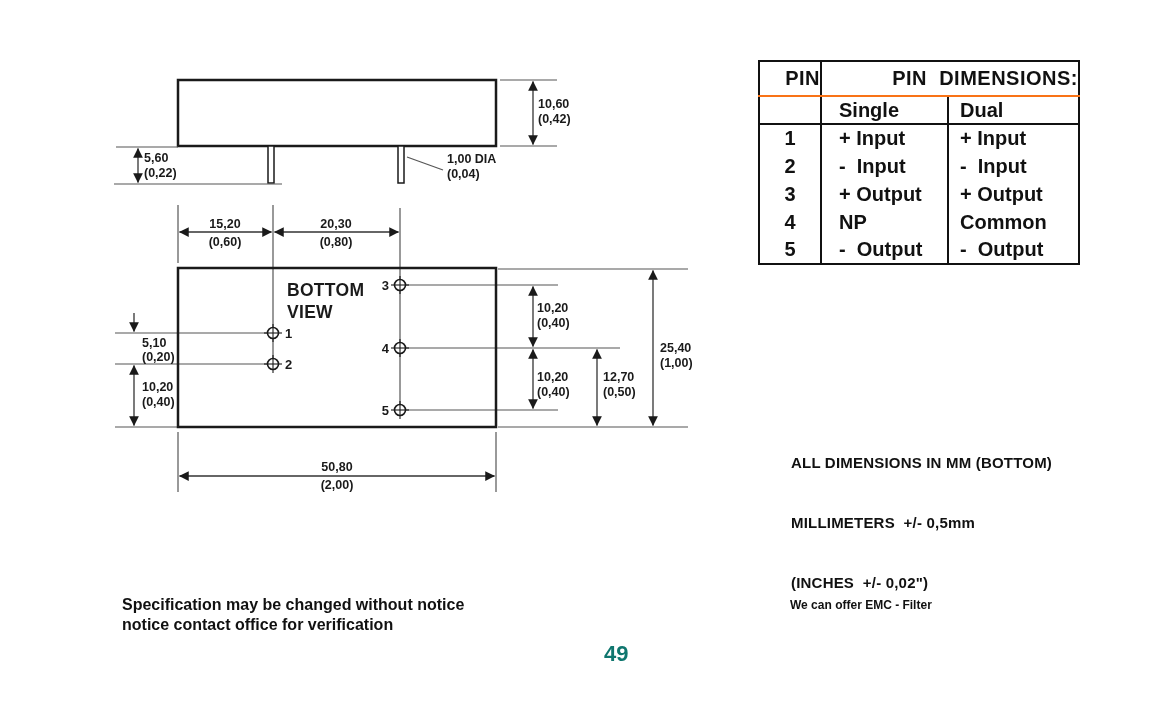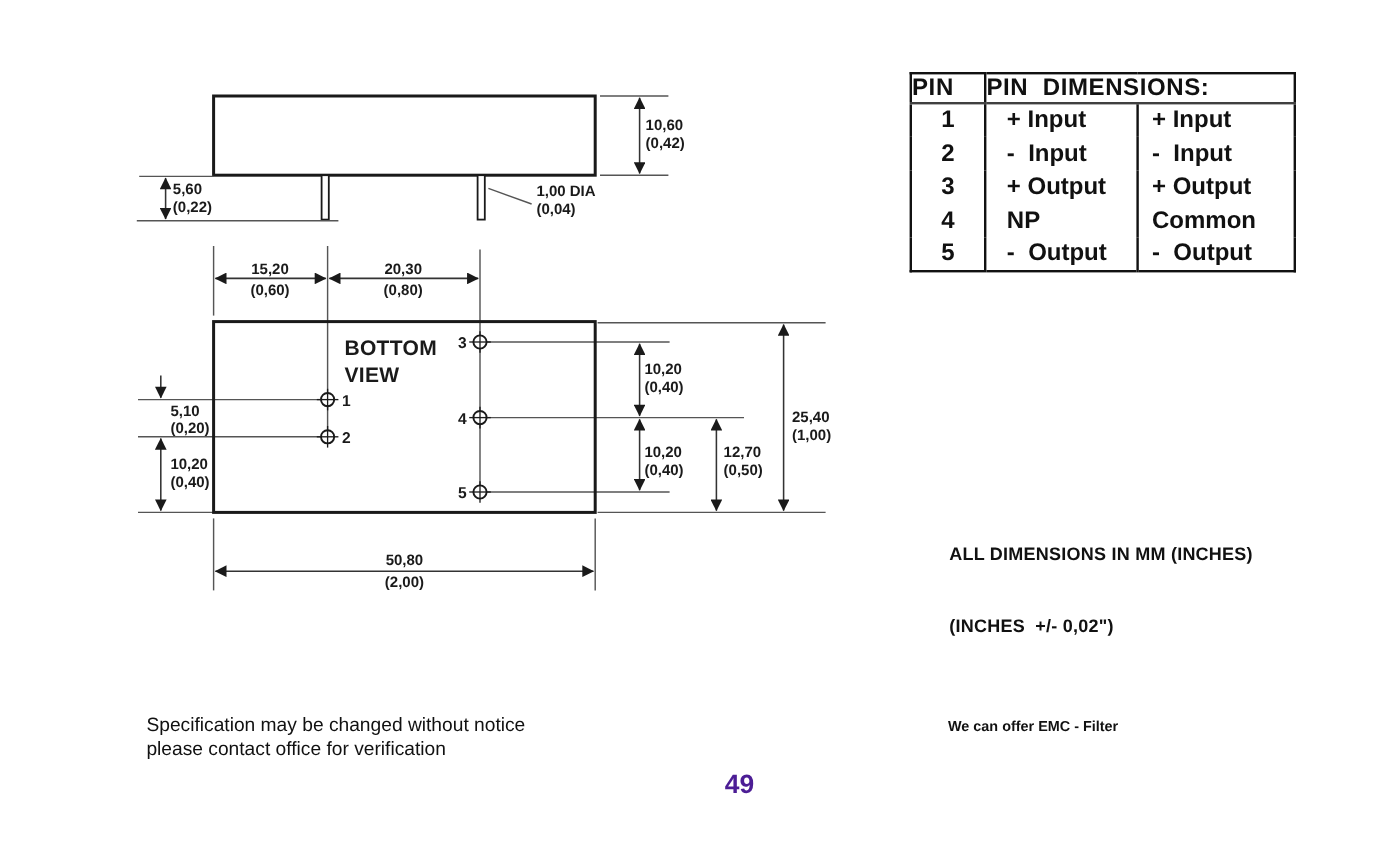--- a/index.html
+++ b/index.html
@@ -35,21 +35,21 @@
   }
   .pin-table td {
     border: 0;
     white-space: pre;
     vertical-align: middle;
   }
   .pin-table { border: 2px solid #111; }
   .pin-table td.col-pin   { width: 62px;  text-align: center; border-right: 2px solid #111; }
   .pin-table td.col-single{ width: 127px; padding-left: 17px; }
   .pin-table td.col-dual  { width: 131px; padding-left: 11px; border-left: 2px solid #111; }
-  .pin-table tr.hdr  td { height: 25px; border-bottom: 2px solid #404040; text-align: left; letter-spacing: 0.5px; }
+  .pin-table tr.hdr  td { height: 35px; border-bottom: 2px solid #f97316; text-align: right; letter-spacing: 0.5px; }
   .pin-table tr.sub  td { height: 28px; border-bottom: 2px solid #111; }
   .pin-table tr.sub  td.col-single, .pin-table tr.sub td.col-dual { text-align: left; }
   .pin-table tr.body td { height: 28px; }
   .pin-table tr.body td.col-pin { border-right: 2px solid #111; }
 
   
   .notes {
     position: absolute;
     left: 791px;
     top: 413px;
@@ -57,41 +57,41 @@
     font-size: 15px;
     line-height: 20px;
     letter-spacing: 0.2px;
     white-space: pre;
     color: #111;
   }
   .footer-left {
     position: absolute;
     left: 122px;
     top: 595px;
-    font-weight: normal;
+    font-weight: bold;
     font-size: 16px;
     line-height: 20px;
     color: #111;
   }
   .footer-right {
     position: absolute;
     left: 790px;
     top: 595px;
     font-weight: bold;
     font-size: 12px;
     line-height: 20px;
     color: #111;
   }
   .page-number {
     position: absolute;
     left: 604px;
     top: 641px;
     font-weight: bold;
     font-size: 22px;
-    color: #4c1d95;
+    color: #0f766e;
   }
 </style>
 </head>
 <body>
 
 <div class="page">
 
   <svg width="760" height="520" viewBox="0 0 760 520" style="position:absolute;left:0;top:0">
 
     <defs>
@@ -231,20 +231,25 @@
       </g>
     </g>
   </svg>
 
   <table class="pin-table">
     <tbody>
       <tr class="hdr">
         <td class="col-pin">PIN</td>
         <td colspan="2">PIN  DIMENSIONS:</td>
       </tr>
+      <tr class="sub">
+        <td class="col-pin"></td>
+        <td class="col-single">Single</td>
+        <td class="col-dual">Dual</td>
+      </tr>
       <tr class="body">
         <td class="col-pin">1</td>
         <td class="col-single">+ Input</td>
         <td class="col-dual">+ Input</td>
       </tr>
       <tr class="body">
         <td class="col-pin">2</td>
         <td class="col-single">-  Input</td>
         <td class="col-dual">-  Input</td>
       </tr>
@@ -260,27 +265,28 @@
       </tr>
       <tr class="body">
         <td class="col-pin">5</td>
         <td class="col-single">-  Output</td>
         <td class="col-dual">-  Output</td>
       </tr>
     </tbody>
   </table>
 
   <div class="notes">
-    <div>ALL DIMENSIONS IN MM (INCHES)</div>
+    <div>ALL DIMENSIONS IN MM (BOTTOM)</div>
+    <div>MILLIMETERS  +/- 0,5mm</div>
     <div>(INCHES  +/- 0,02")</div>
   </div>
 
   <div class="footer-left">
     <div>Specification may be changed without notice</div>
-    <div>please contact office for verification</div>
+    <div>notice contact office for verification</div>
   </div>
 
   <div class="footer-right">
     <div>We can offer EMC - Filter</div>
   </div>
 
   <div class="page-number">49</div>
 
 </div>
 

